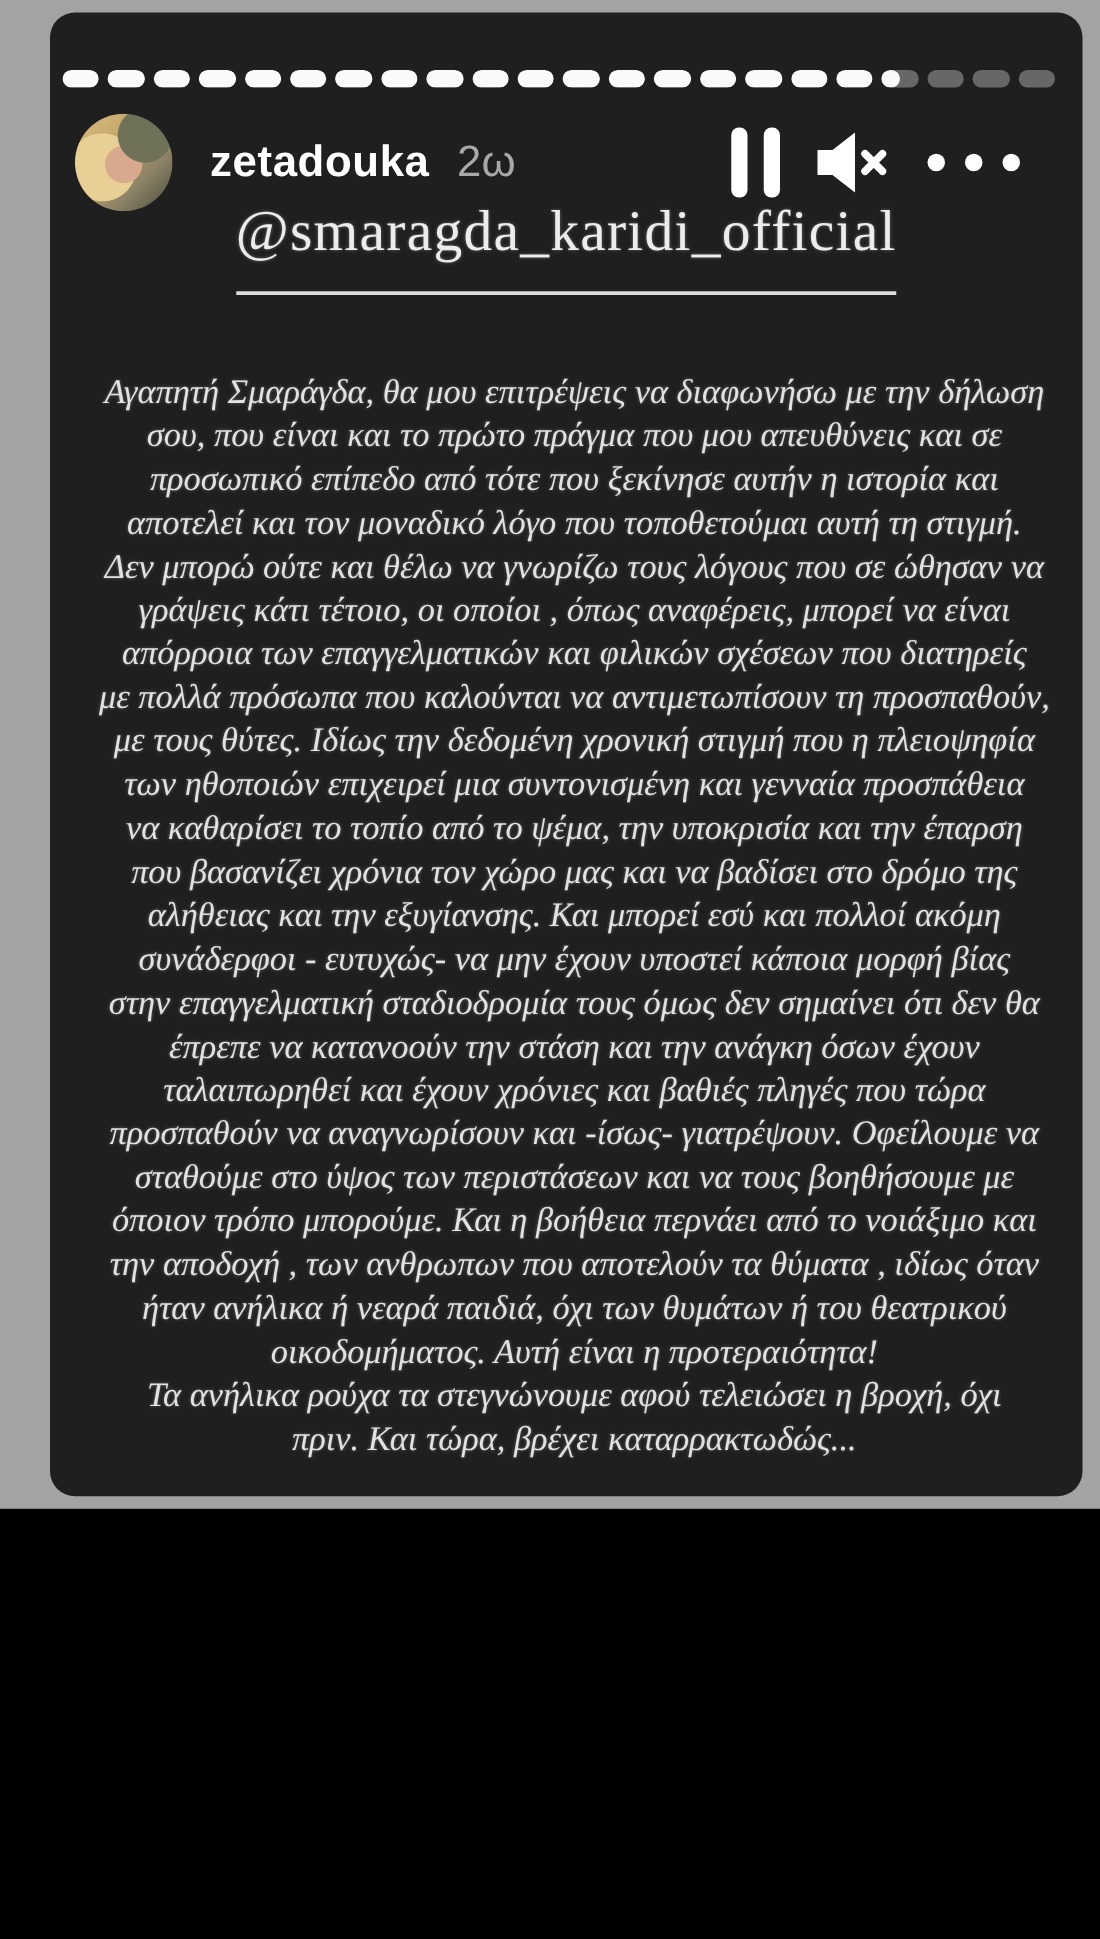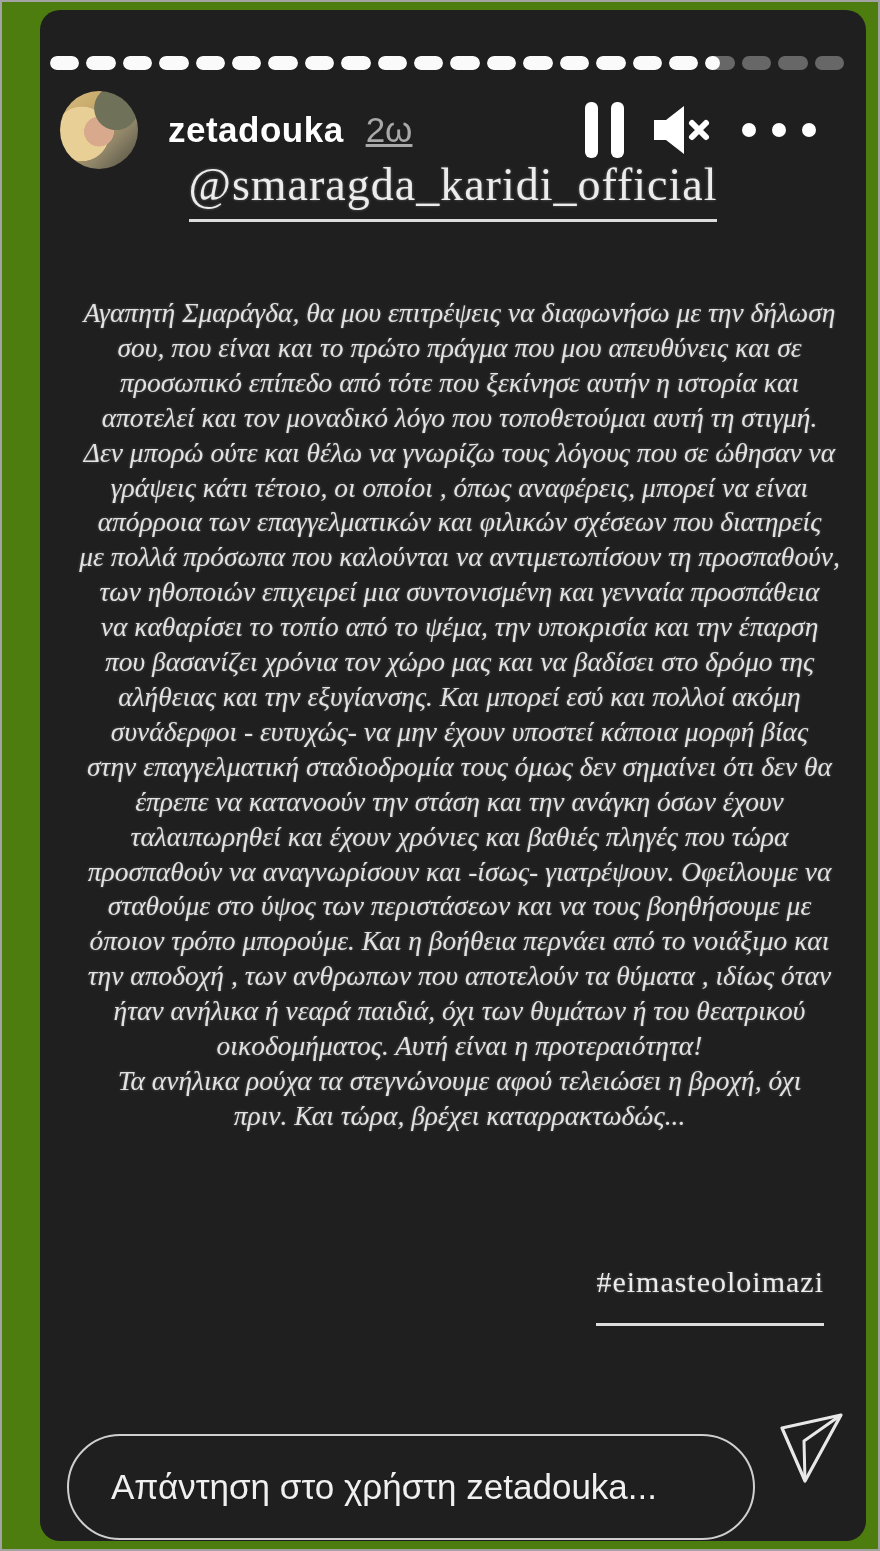--- a/index.html
+++ b/index.html
@@ -1,18 +1,18 @@
 <!DOCTYPE html>
 <html><head>
 <meta charset="utf-8">
 <style>
   html,body{margin:0;padding:0;background:#000;}
   .screen{
-    position:relative;width:880px;height:1551px;
-    background:#4d7c0f;
+    position:relative;width:880px;height:1207px;
+    background:#a3a3a3;
     border:2px solid #a3a3a3;box-sizing:border-box;
     overflow:hidden;
     font-family:"Liberation Sans",sans-serif;
   }
   .story-card{
     position:absolute;left:38px;top:8px;right:12px;bottom:8px;
     background:#1f1f1f;border-radius:20px;
   }
   
   .progress-bar{
@@ -31,33 +31,33 @@
   }
   .avatar{
     width:78px;height:78px;border-radius:50%;flex:0 0 auto;
     background:
       radial-gradient(circle at 72% 22%, #6f7258 0 26%, rgba(0,0,0,0) 27%),
       radial-gradient(circle at 50% 52%, #d8a98c 0 26%, rgba(0,0,0,0) 27%),
       radial-gradient(circle at 28% 55%, #e8cf96 0 38%, rgba(0,0,0,0) 39%),
       linear-gradient(135deg,#d9bd7e 0%,#c3a569 38%,#8e8468 68%,#4c4a3c 100%);
   }
   .username{color:#ffffff;font-weight:bold;font-size:35px;margin-left:30px;letter-spacing:.5px;}
-  .timestamp{color:#a8a8a8;font-size:35px;margin-left:22px;text-decoration:underline;}
+  .timestamp{color:#a8a8a8;font-size:35px;margin-left:22px;}
   .header-controls{margin-left:auto;display:flex;align-items:center;gap:26px;}
   .icon-btn{display:flex;align-items:center;justify-content:center;cursor:pointer;}
   .pause-icon{display:flex;gap:13px;}
   .pause-icon span{display:block;width:13px;height:56px;background:#fff;border-radius:6px;}
   .dots-icon{display:flex;gap:16px;}
   .dots-icon i{width:14px;height:14px;border-radius:50%;background:#fff;}
   
   .mention-wrap{position:absolute;top:148px;left:0;right:0;text-align:center;}
   .mention{
     display:inline-block;color:#ececec;font-size:46px;
     font-family:"Liberation Serif",serif;
-    border-bottom:3px solid #dcdcdc;padding-bottom:8px;letter-spacing:1px;
+    border-bottom:3px solid #dcdcdc;padding-bottom:22px;letter-spacing:1px;
     text-shadow:0 0 3px rgba(240,240,240,.35);
   }
   
   .story-text{
     position:absolute;top:286px;left:14px;right:1px;text-align:center;
   }
   .story-line{
     font-family:"Liberation Serif",serif;font-style:italic;
     font-size:27.5px;line-height:34.9px;color:#e2e2e2;
     text-shadow:0 0 3px rgba(235,235,235,.35);
@@ -187,20 +187,21 @@
 
     <div class="story-text">
         <div class="story-line">Αγαπητή Σμαράγδα, θα μου επιτρέψεις να διαφωνήσω με την δήλωση</div>
         <div class="story-line">σου, που είναι και το πρώτο πράγμα που μου απευθύνεις και σε</div>
         <div class="story-line">προσωπικό επίπεδο από τότε που ξεκίνησε αυτήν η ιστορία και</div>
         <div class="story-line">αποτελεί και τον μοναδικό λόγο που τοποθετούμαι αυτή τη στιγμή.</div>
         <div class="story-line">Δεν μπορώ ούτε και θέλω να γνωρίζω τους λόγους που σε ώθησαν να</div>
         <div class="story-line">γράψεις κάτι τέτοιο, οι οποίοι , όπως αναφέρεις, μπορεί να είναι</div>
         <div class="story-line">απόρροια των επαγγελματικών και φιλικών σχέσεων που διατηρείς</div>
         <div class="story-line">με πολλά πρόσωπα που καλούνται να αντιμετωπίσουν τη προσπαθούν,</div>
+        <div class="story-line">με τους θύτες. Ιδίως την δεδομένη χρονική στιγμή που η πλειοψηφία</div>
         <div class="story-line">των ηθοποιών επιχειρεί μια συντονισμένη και γενναία προσπάθεια</div>
         <div class="story-line">να καθαρίσει το τοπίο από το ψέμα,  την υποκρισία και την έπαρση</div>
         <div class="story-line">που βασανίζει χρόνια τον χώρο μας και να βαδίσει στο δρόμο της</div>
         <div class="story-line">αλήθειας και την εξυγίανσης. Και μπορεί εσύ και πολλοί ακόμη</div>
         <div class="story-line">συνάδερφοι - ευτυχώς- να μην έχουν υποστεί κάποια μορφή βίας</div>
         <div class="story-line">στην επαγγελματική σταδιοδρομία τους όμως δεν σημαίνει ότι δεν θα</div>
         <div class="story-line">έπρεπε να κατανοούν την στάση και την ανάγκη όσων έχουν</div>
         <div class="story-line">ταλαιπωρηθεί  και έχουν χρόνιες και βαθιές πληγές που τώρα</div>
         <div class="story-line">προσπαθούν να αναγνωρίσουν και -ίσως- γιατρέψουν. Οφείλουμε να</div>
         <div class="story-line">σταθούμε στο ύψος των περιστάσεων και να τους βοηθήσουμε με</div>

